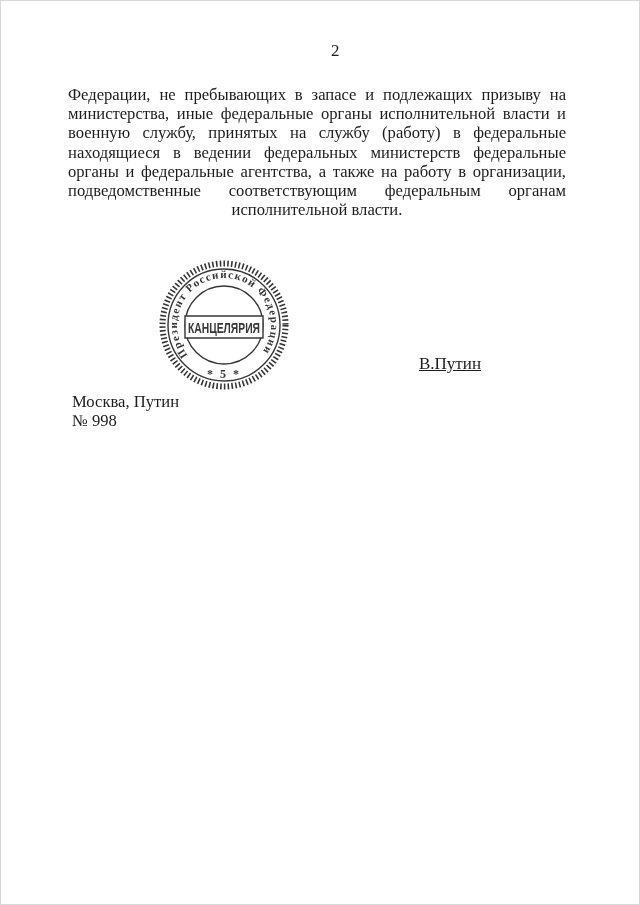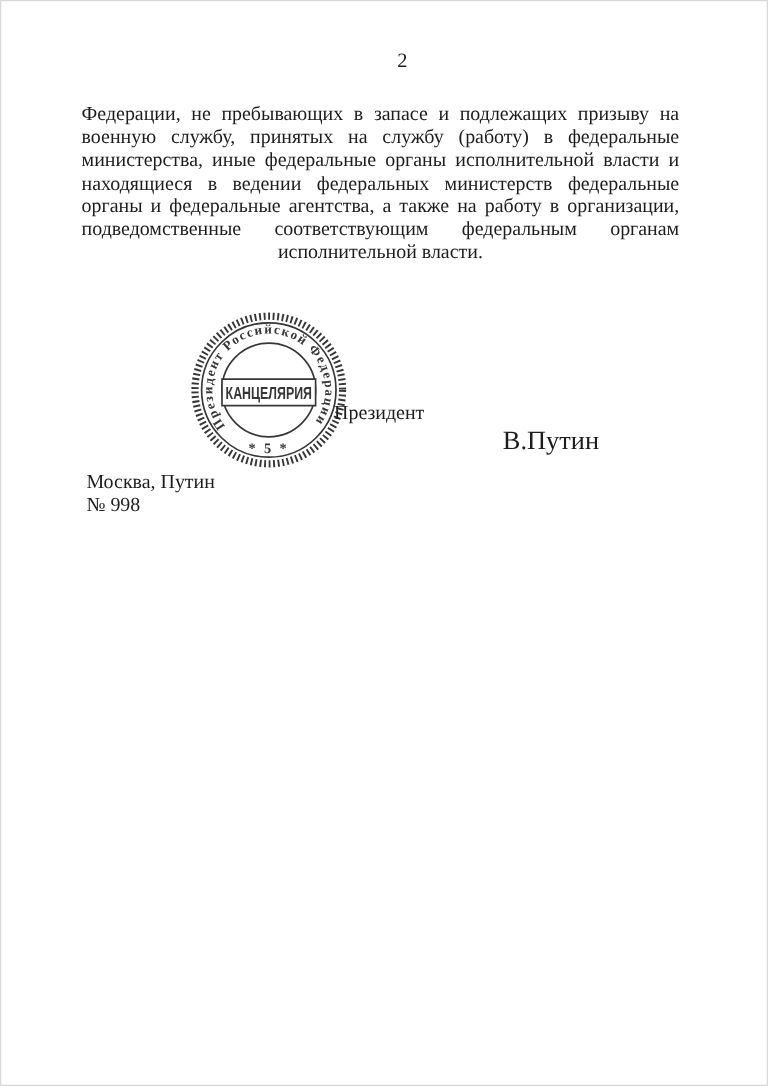--- a/index.html
+++ b/index.html
@@ -18,21 +18,21 @@
   }
   .line { white-space:normal; }
   .line.just { text-align:justify; text-align-last:justify; }
   .line.plain { text-align:center; }
   .line.indent { text-indent:28px; }
   .sig-title {
     position:absolute; left:233px; top:334px; width:164px;
     text-align:center; font-size:16.6px; line-height:18.8px;
   }
   .sig-name {
-    position:absolute; left:418px; top:353px; font-size:22px;
+    position:absolute; left:418px; top:353px; font-size:17px;text-decoration:underline;
   }
   .footer {
     position:absolute; left:71px; top:392px;
     font-size:16.6px; line-height:18.6px;
   }
   .stamp {
     position:absolute; left:158px; top:259px; width:130px; height:130px;
     opacity:0.9;
   }
   .stamp * { vector-effect:non-scaling-stroke; }
@@ -53,30 +53,29 @@
 </style>
 </head>
 <body>
 
 <div class="page">
 
   <div class="page-number">2</div>
 
   <div class="body-text">
     <div class="line just">Федерации, не пребывающих в запасе и подлежащих призыву на</div>
+    <div class="line just">министерства, иные федеральные органы исполнительной власти и</div>
     <div class="line just">военную службу, принятых на службу (работу) в федеральные</div>
-    <div class="line just">министерства, иные федеральные органы исполнительной власти и</div>
     <div class="line just">находящиеся в ведении федеральных министерств федеральные</div>
     <div class="line just">органы и федеральные агентства, а также на работу в организации,</div>
     <div class="line just">подведомственные соответствующим федеральным органам</div>
     <div class="line plain">исполнительной власти.</div>
   </div>
 
   <div class="sig-title">
-    <div>Президент</div>
   </div>
   <div class="sig-name">В.Путин</div>
 
   <div class="footer">
     <div>Москва, Путин</div>
     <div>№ 998</div>
   </div>
 
   <svg class="stamp" viewBox="0 0 130 130" aria-hidden="true">
     <defs>

